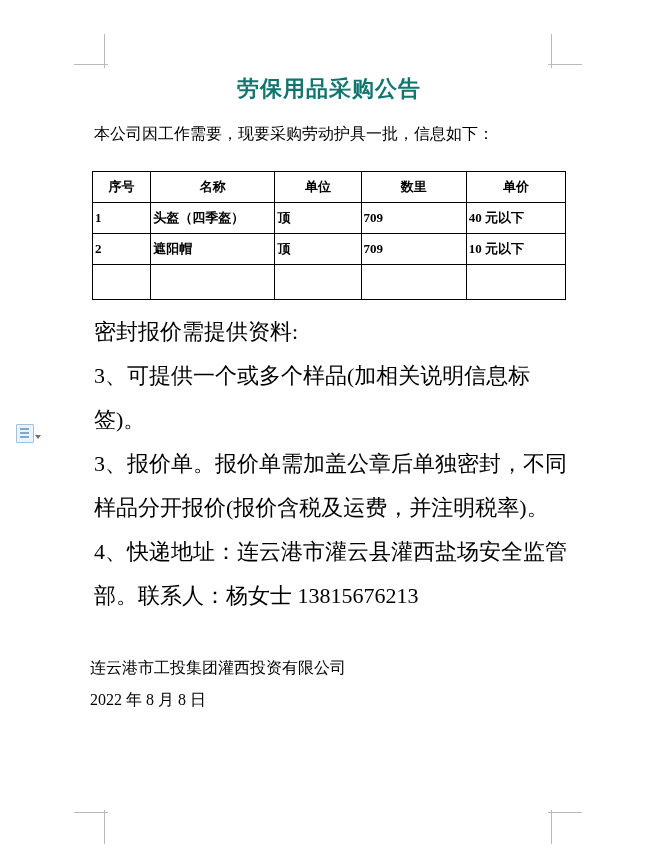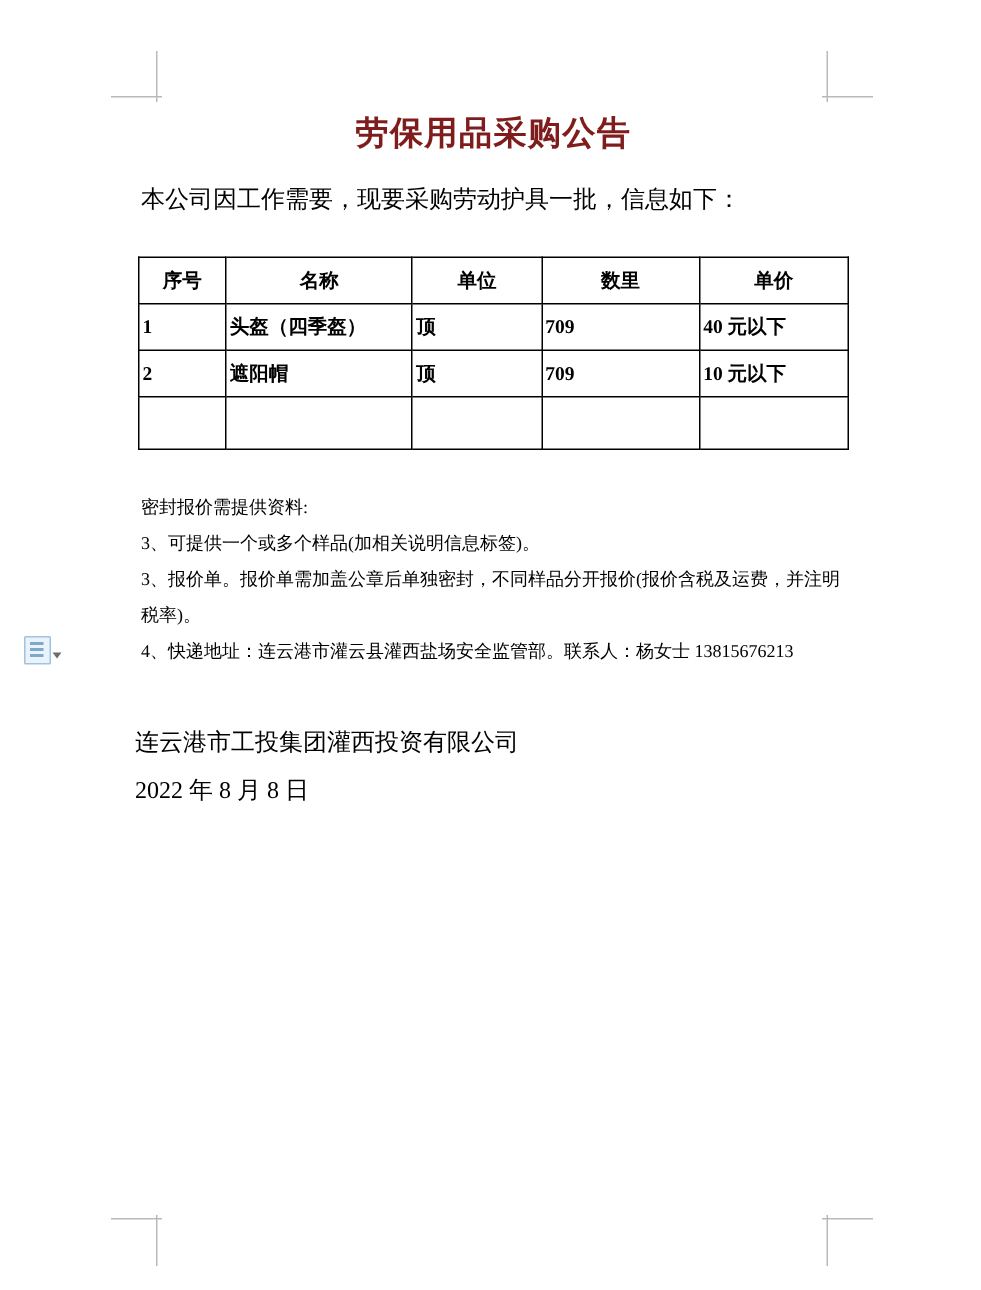--- a/index.html
+++ b/index.html
@@ -35,21 +35,21 @@
   .content {
     position: absolute;
     left: 90px;
     top: 60px;
     width: 478px;
   }
   .doc-title {
     text-align: center;
     font-size: 22px;
     font-weight: bold;
-    color: #7f1d1d;
+    color: #0f766e;
     letter-spacing: 1px;
     margin: 14px 0 0 0;
     font-family: "Liberation Serif", "DejaVu Serif", serif;
   }
   .intro {
     font-size: 16px;
     line-height: 1.7;
     text-indent: 0;
     padding-left: 4px;
   }
@@ -69,22 +69,22 @@
   table.goods tr.empty td {
     height: 34px;
   }
   .col-0 { width: 56px; }
   .col-1 { width: 126px; }
   .col-2 { width: 86px; }
   .col-3 { width: 106px; }
   .col-4 { width: 100px; }
 
   .body-text {
-    margin-top: 26px;
-    font-size: 12px;
+    margin-top: 10px;
+    font-size: 22px;
     line-height: 2.0;
     padding-left: 4px;
   }
   .body-text p {
     margin: 0;
   }
   .sign {
     margin-top: 34px;
     font-size: 16px;
     line-height: 2.0;

